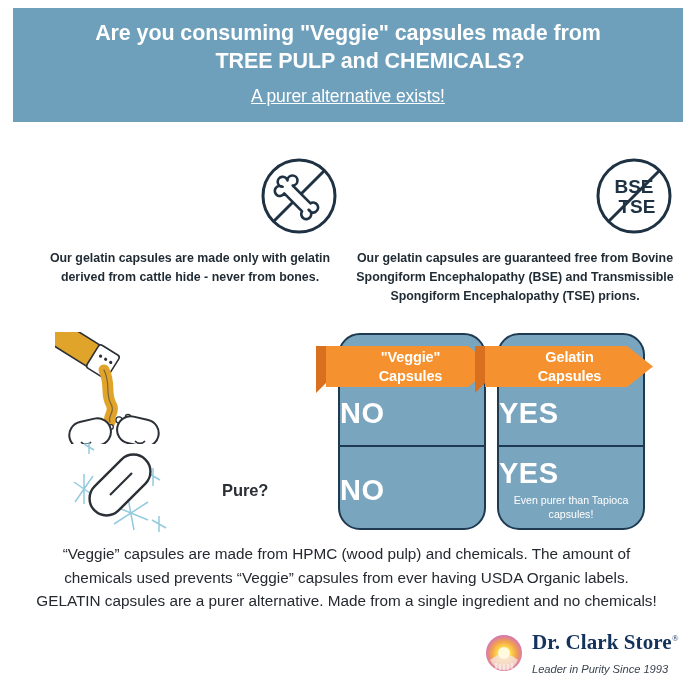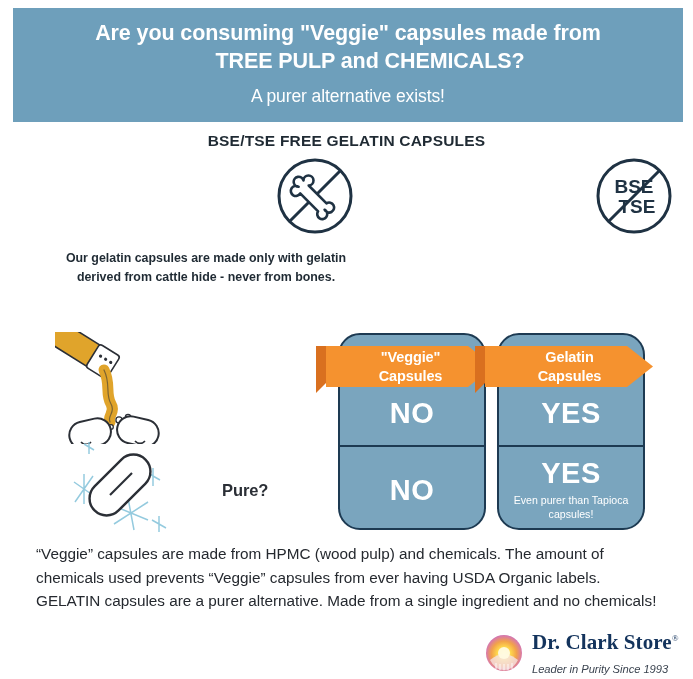--- a/index.html
+++ b/index.html
@@ -51,41 +51,42 @@
     letter-spacing: -0.1px;
     margin-left: 44px;
   }
   .header-sub {
     color: #ffffff;
     font-size: 17.5px;
     font-weight: normal;
     text-align: center;
     margin-top: 11px;
     letter-spacing: -0.1px;
+    text-decoration: underline;
   }
 
   
   .section-title {
     position: absolute;
     left: 0;
     top: 132px;
     width: 693px;
     text-align: center;
     font-size: 15.5px;
     font-weight: bold;
     color: #1f2a33;
     letter-spacing: 0.2px;
   }
 
   
   .badge-col {
     position: absolute;
     top: 155px;
   }
-  .badge-col.left  { left: 56px;  width: 300px; }
+  .badge-col.left  { left: 40px;  width: 300px; }
   .badge-col.right { left: 355px; width: 320px; }
 
   .badge-icon-wrap {
     display: flex;
     justify-content: flex-end;
     height: 82px;
     align-items: center;
   }
   .badge-caption {
     margin-top: 12px;
@@ -133,21 +134,21 @@
     border-radius: 22px;
     background: #7aa5be;
     overflow: hidden;
   }
   .cmp-cell {
     position: absolute;
     left: 0;
     width: 100%;
     display: flex;
     flex-direction: column;
-    align-items: center;
+    align-items: flex-start;
     justify-content: center;
   }
   .cmp-cell.top {
     top: 0;
     height: 110px;
     padding-top: 46px;
   }
   .cmp-cell.bottom {
     top: 110px;
     height: 87px;
@@ -200,20 +201,21 @@
     text-align: center;
     letter-spacing: -0.1px;
   }
 
   
   .footer-text {
     position: absolute;
     left: 36px;
     top: 542px;
     width: 621px;
+    text-align: center;
     font-size: 15.3px;
     color: #25292f;
     line-height: 1.54;
   }
 
   
   .logo {
     position: absolute;
     left: 484px;
     top: 631px;
@@ -253,21 +255,20 @@
 <body>
 
 <div id="infographic">
 
   <div class="header-band">
     <div class="header-line1">Are you consuming "Veggie" capsules made from</div>
     <div class="header-line2">TREE PULP and CHEMICALS?</div>
     <div class="header-sub">A purer alternative exists!</div>
   </div>
 
-  <div class="section-title">BSE/TSE FREE GELATIN CAPSULES</div>
 
   <div class="badge-col left">
     <div class="badge-icon-wrap">
       <svg width="82" height="82" viewBox="0 0 82 82" aria-hidden="true">
         <circle cx="41" cy="41" r="36" fill="none" stroke="#1f3243" stroke-width="3"></circle>
         <line x1="16" y1="66" x2="66" y2="16" stroke="#1f3243" stroke-width="3"></line>
         <g fill="#ffffff" stroke="#1f3243" stroke-width="2.6" stroke-linejoin="round">
           <path d="M29.5 25.5
                    a5 5 0 1 1 5.2 5.0
                    L52.5 48.3
@@ -284,20 +285,21 @@
 
   <div class="badge-col right">
     <div class="badge-icon-wrap">
       <svg width="82" height="82" viewBox="0 0 82 82" aria-hidden="true">
         <circle cx="41" cy="41" r="36" fill="none" stroke="#1f3243" stroke-width="3"></circle>
         <text x="41" y="38" text-anchor="middle" font-family="Liberation Sans, sans-serif" font-size="19" font-weight="bold" fill="#1f3243">BSE</text>
         <text x="44" y="58" text-anchor="middle" font-family="Liberation Sans, sans-serif" font-size="19" font-weight="bold" fill="#1f3243">TSE</text>
         <line x1="16" y1="66" x2="66" y2="16" stroke="#1f3243" stroke-width="3"></line>
       </svg>
     </div>
+    <div class="badge-caption">Our gelatin capsules are guaranteed free from Bovine Spongiform Encephalopathy (BSE) and Transmissible Spongiform Encephalopathy (TSE) prions.</div>
   </div>
 
   <div class="q-icon chemical">
     <svg width="118" height="112" viewBox="0 0 118 112" aria-hidden="true">
 
       <g transform="rotate(32 20 14)">
         <rect x="-38" y="0" width="96" height="25" rx="12.5" fill="#e0a42b" stroke="#2b2f36" stroke-width="1.6"></rect>
         <rect x="40" y="-1" width="24" height="27" rx="3" fill="#ffffff" stroke="#2b2f36" stroke-width="1.6"></rect>
         <circle cx="47" cy="9" r="1.6" fill="#2b2f36"></circle>
         <circle cx="53" cy="9" r="1.6" fill="#2b2f36"></circle>

